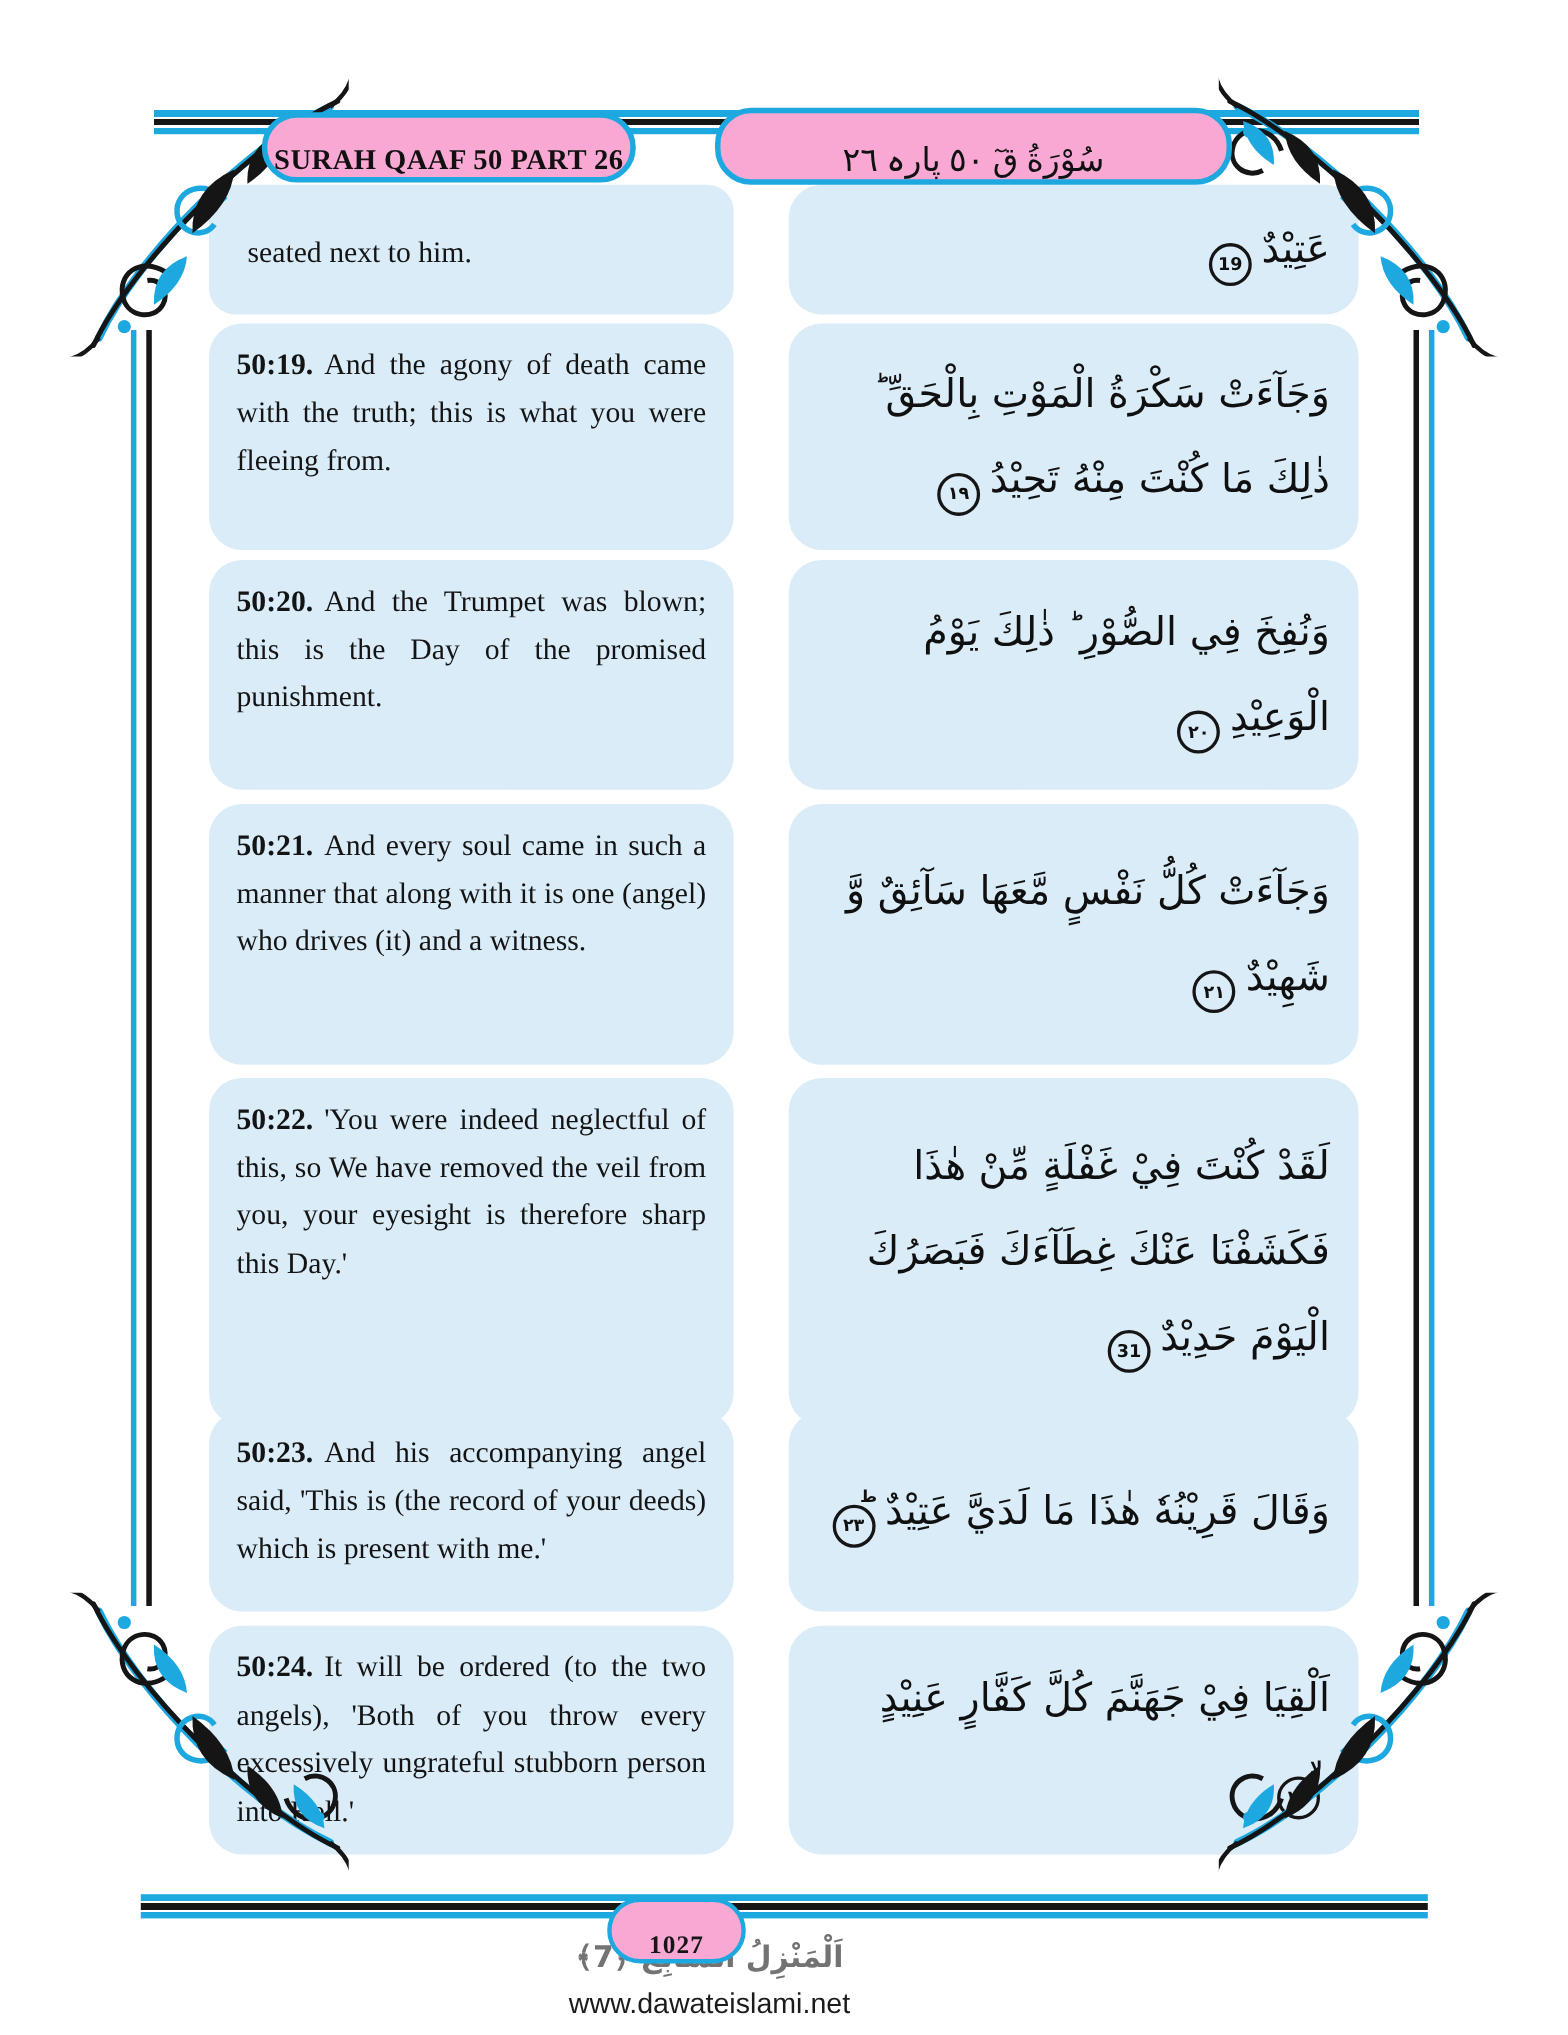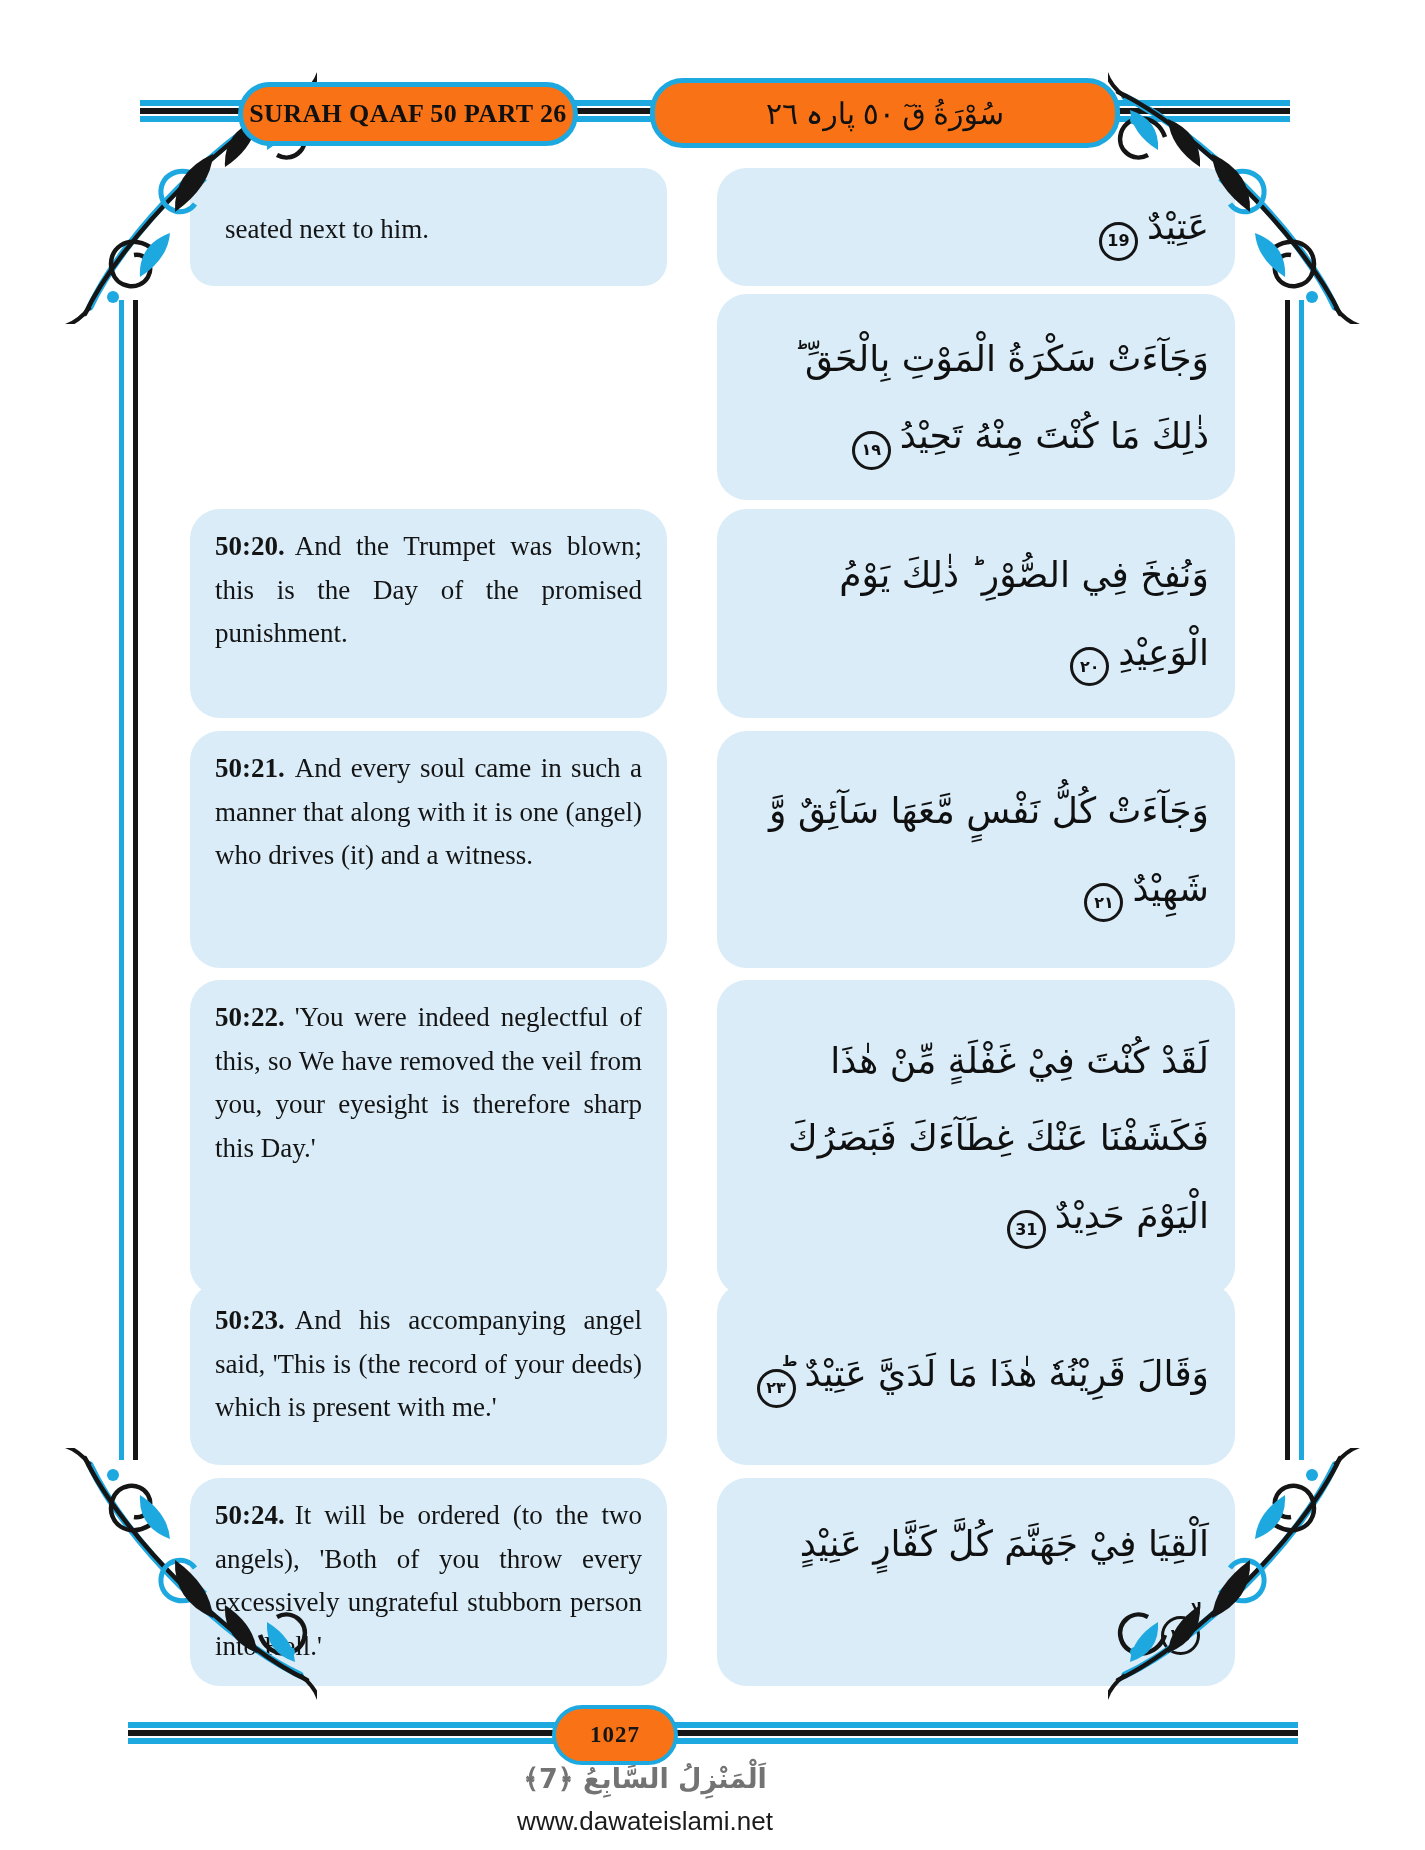--- a/index.html
+++ b/index.html
@@ -12,22 +12,22 @@
       #1ea8e0 0 6px,#ffffff 6px 8px,
       #161616 8px 14px,#ffffff 14px 16px,
       #1ea8e0 16px 22px);}
   #top-stripe{left:140px;top:100px;width:1150px;}
   #footer-stripe{left:128px;top:1722px;width:1170px;}
 
   .vborder{position:absolute;top:300px;height:1160px;width:9px;}
   #left-border{left:119px;border-left:5px solid #1ea8e0;border-right:5px solid #161616;}
   #right-border{left:1285px;border-left:5px solid #161616;border-right:5px solid #1ea8e0;}
 
-  .pill{position:absolute;background:#f97316;border:5px solid #1ea8e0;border-radius:33px;
-        display:flex;align-items:center;justify-content:center;z-index:3;}
+  .pill{position:absolute;background:#f9a8d4;border:5px solid #1ea8e0;border-radius:33px;
+        display:flex;align-items:flex-end;justify-content:center;z-index:3;margin-top:20px;}
   #header-pill-en{left:238px;top:82px;width:330px;height:54px;
         font-weight:bold;font-size:26px;letter-spacing:.4px;color:#111;}
   #header-pill-ar{left:650px;top:78px;width:460px;height:60px;
         font-family:Liberation Serif, serif;font-size:30px;color:#111;}
   #page-number-pill{left:552px;top:1705px;width:118px;height:52px;border-width:4px;
         font-size:23px;font-weight:bold;letter-spacing:1px;color:#161616;}
 
   .corner{position:absolute;width:262px;height:262px;z-index:2;}
   #corner-tl{left:55px;top:62px;}
   #corner-tr{left:1108px;top:62px;transform:scaleX(-1);}
@@ -111,20 +111,23 @@
   </div>
   <div class="cell ar" dir="rtl">
     <p class="ar-text"><span>عَتِيْدٌ</span><span class="aya">
           <span>19</span>
           <span class="aya-note"></span>
         </span></p>
   </div>
 </div>
 
 <div class="row" style="top:294px;height:206px">
+  <div class="cell en">
+    <p class="en-text"><span class="vnum">50:19.</span><span>And the agony of death came with the truth; this is what you were fleeing from.</span></p>
+  </div>
   <div class="cell ar" dir="rtl">
     <p class="ar-text"><span>وَجَآءَتْ سَكْرَةُ الْمَوْتِ بِالْحَقِّ ؕ ذٰلِكَ مَا كُنْتَ مِنْهُ تَحِيْدُ</span><span class="aya">
           <span>١٩</span>
           <span class="aya-note"></span>
         </span></p>
   </div>
 </div>
 
 <div class="row" style="top:509px;height:209px">
   <div class="cell en">

